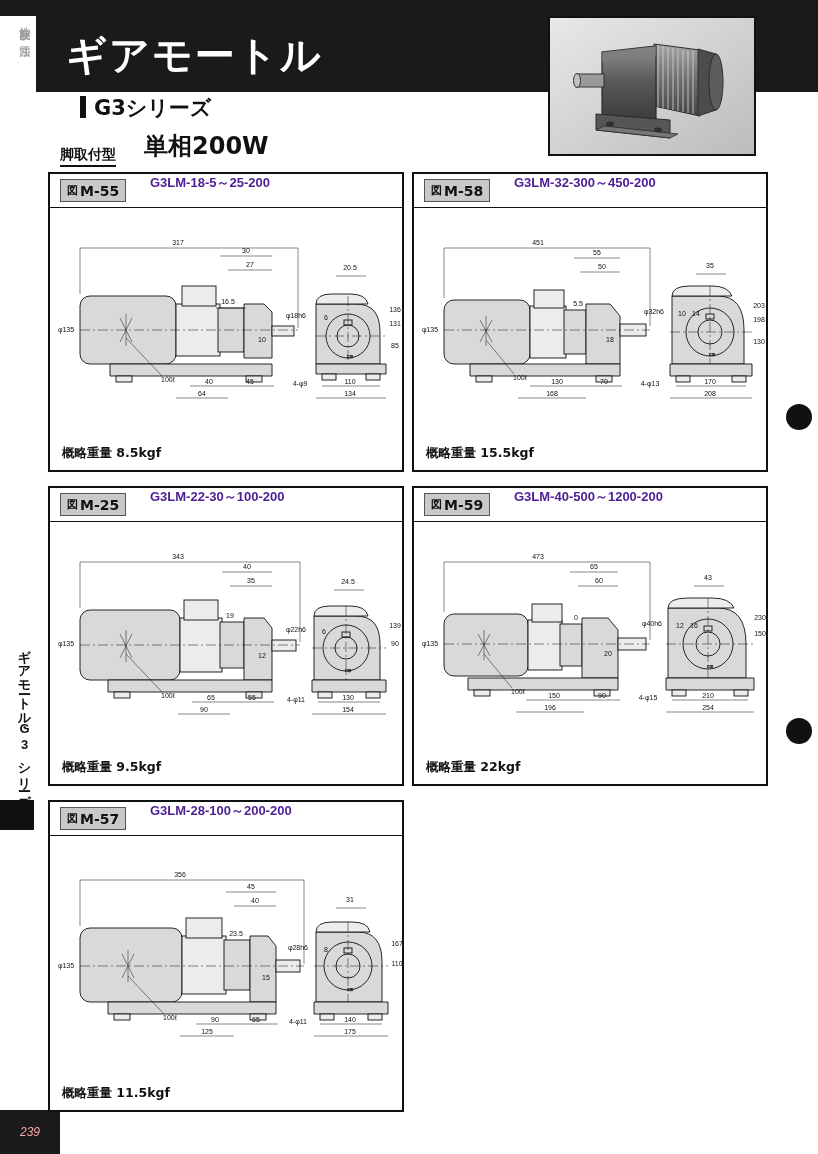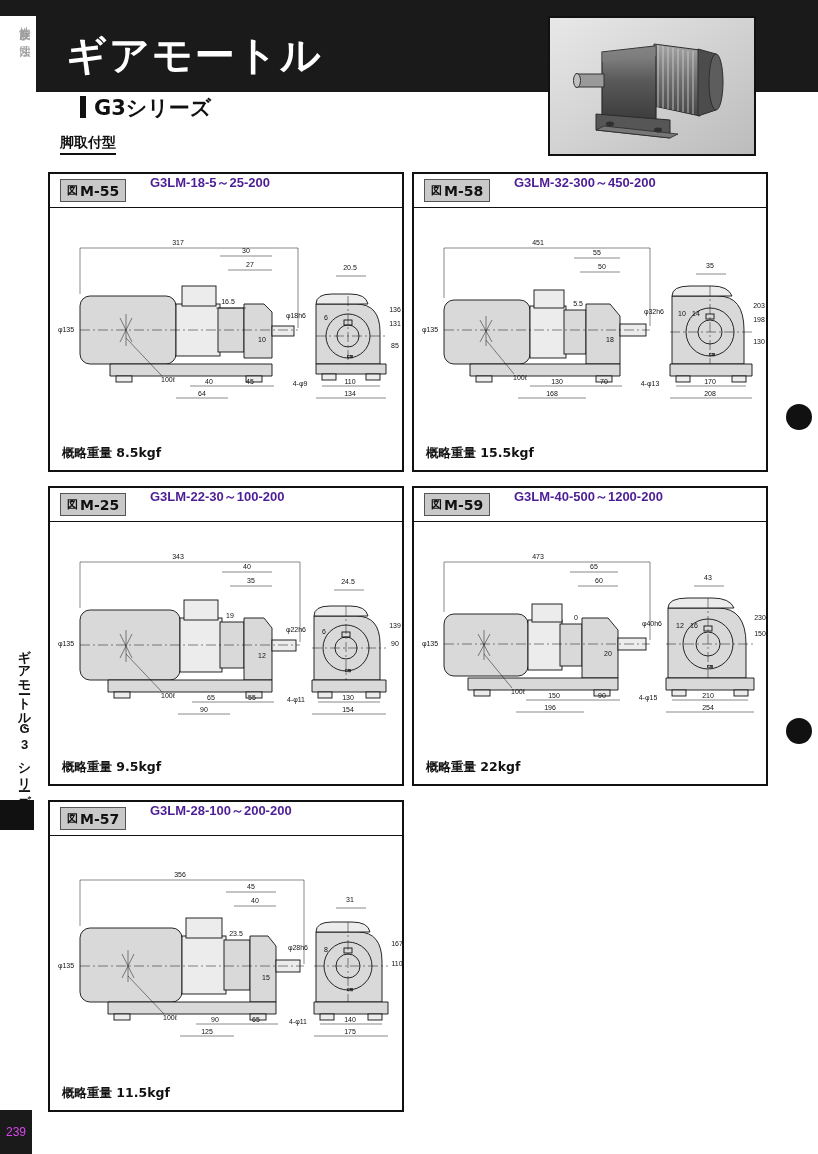--- a/index.html
+++ b/index.html
@@ -28,23 +28,23 @@
   #rail-vert-text-main {
     position:absolute; left:3px; top:640px; width:30px; height:200px;
     writing-mode: vertical-rl; text-orientation: upright;
     font-size:13px; font-weight:bold; color:#111; letter-spacing:1px;
     white-space:nowrap;
   }
   #rail-black-block {
     position:absolute; left:0; top:800px; width:34px; height:30px; background:#111;
   }
   #page-number-box {
-    position:absolute; left:0; bottom:0; width:32px; height:44px;
-    background:#1a1a1a; color:#d946ef; font-size:12px;
-    display:flex; align-items:center; justify-content:center;
+    position:absolute; left:0; bottom:0; width:60px; height:44px;
+    background:#1a1a1a; color:#fca5a5; font-size:12px;
+    display:flex; align-items:center; justify-content:center;font-style:italic;
   }
   
   #top-banner {
     position:absolute; left:36px; top:0; width:782px; height:92px;
     background:#1a1a1a;
   }
   #banner-title {
     position:absolute; left:66px; top:28px;
     color:#ffffff; font-size:40px; font-weight:bold; letter-spacing:2px;
     font-family:"DejaVu Sans", sans-serif;
@@ -62,21 +62,21 @@
     position:absolute; left:0px; top:4px; width:6px; height:22px; background:#111;
   }
   #series-label {
     position:absolute; left:14px; top:2px; font-size:21px; font-weight:bold; color:#111;
     font-family:"DejaVu Sans", sans-serif;
   }
   #subtype-row {
     position:absolute; left:44px; top:130px; width:520px; height:34px;
   }
   #subtype-small {
-    position:absolute; left:16px; top:4px; font-size:14px; font-weight:bold; color:#111;
+    position:absolute; left:16px; top:16px; font-size:14px; font-weight:bold; color:#111;
     border-bottom:2px solid #111; padding-bottom:1px;
     font-family:"DejaVu Sans", sans-serif;
   }
   #subtype-big {
     position:absolute; left:100px; top:0px; font-size:24px; font-weight:bold; color:#111;
     font-family:"DejaVu Sans", sans-serif;
   }
   
   .fig {
     position:absolute; border:2px solid #111; background:#fff;
@@ -178,20 +178,21 @@
     </g>
   </svg>
 </div>
 
 <div id="series-row">
   <div id="series-bar"></div>
   <div id="series-label">G3シリーズ</div>
 </div>
 <div id="subtype-row">
   <div id="subtype-small">脚取付型</div>
+  <div id="subtype-big">単相200W</div>
 </div>
 
 <div class="fig" style="left:48px; top:172px; width:356px; height:300px;">
   <div class="fig-head">
     <div class="badge">
       <span class="zu">図</span>
       <span>M-55</span>
     </div>
     <div class="model">G3LM-18-5～25-200</div>
   </div>

